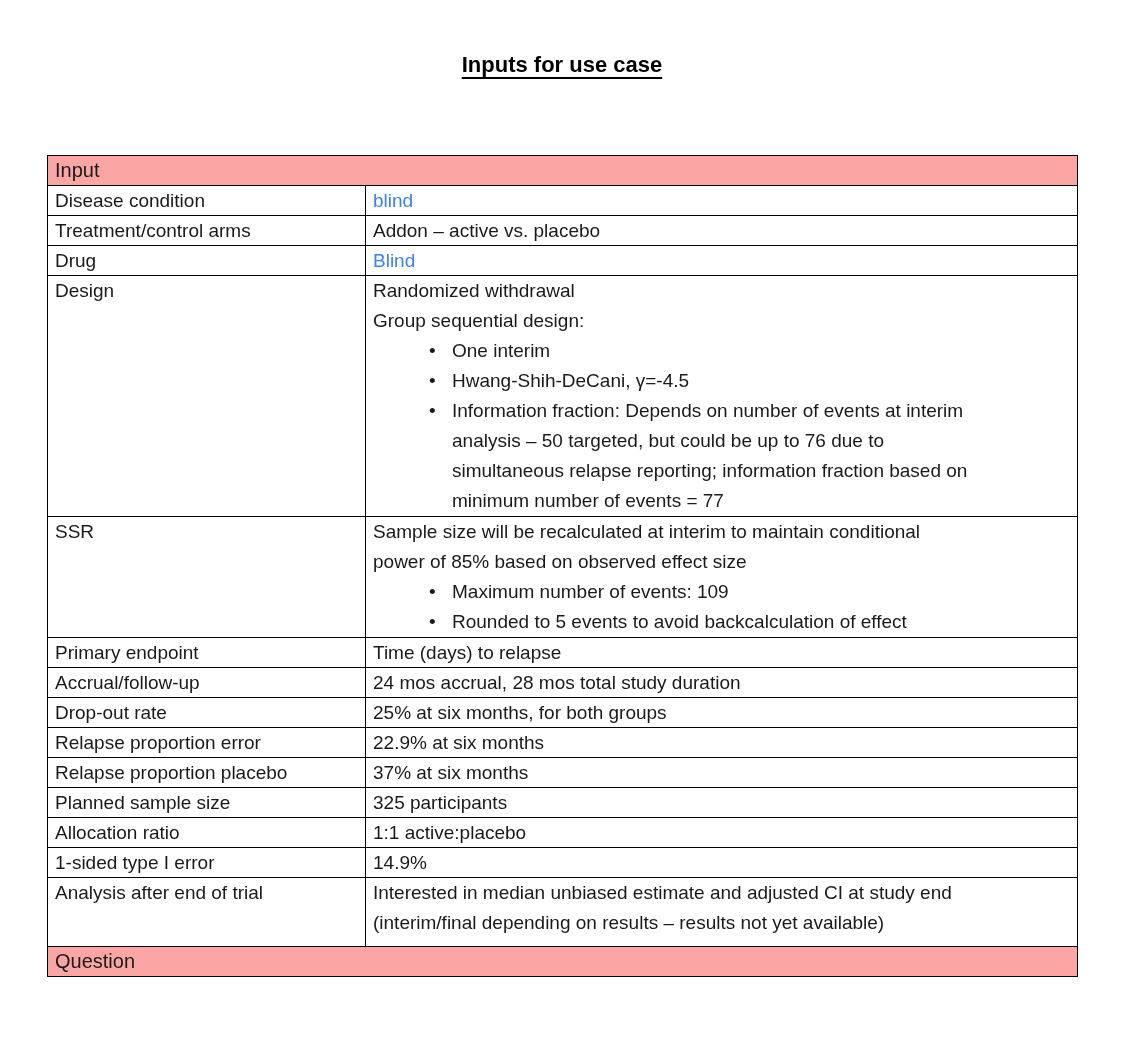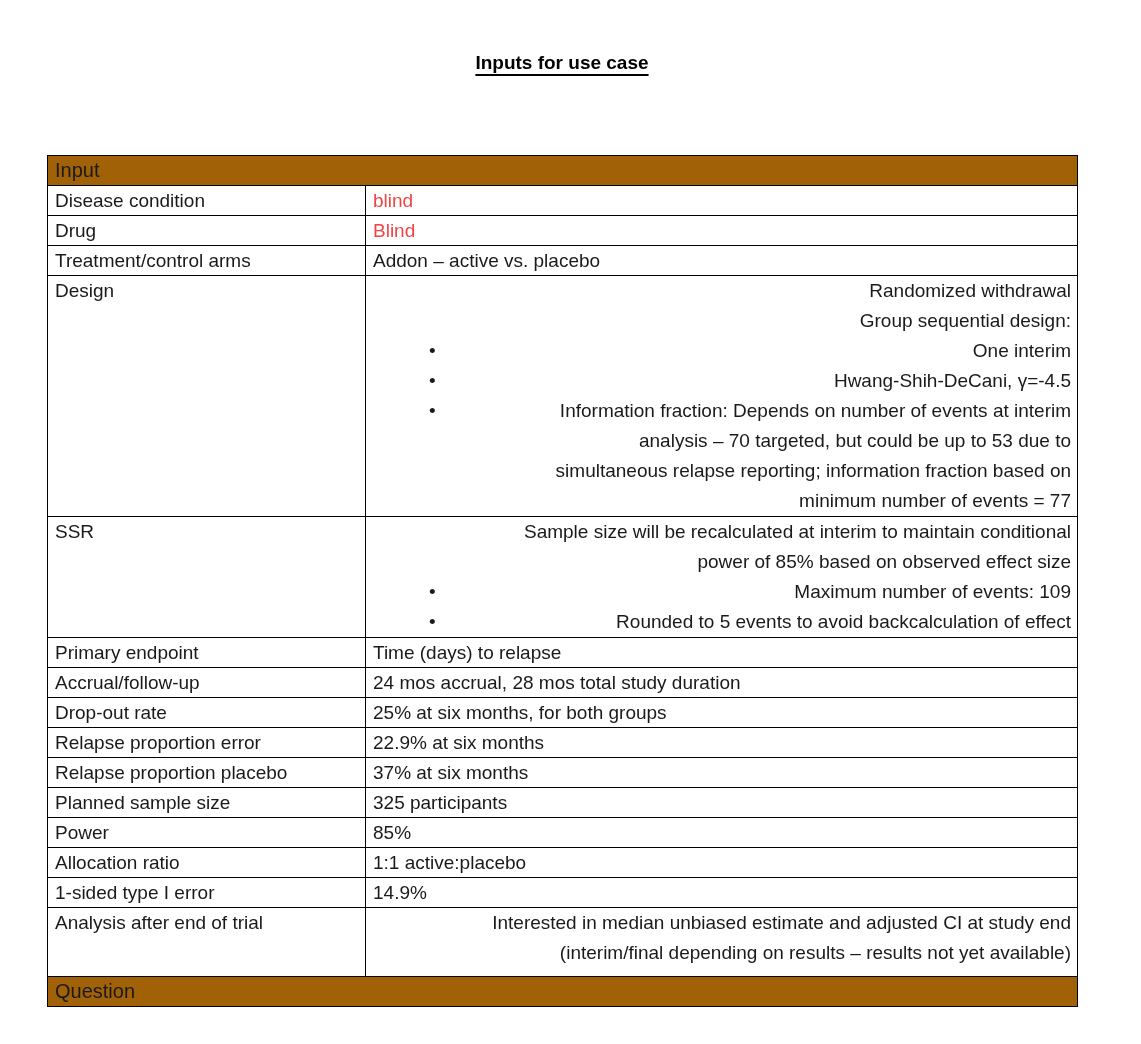--- a/index.html
+++ b/index.html
@@ -5,21 +5,21 @@
   html,body { margin:0; padding:0; background:#ffffff; }
   body {
     width:1141px; height:1044px;
     font-family:"Liberation Sans", sans-serif;
     color:#1a1a1a;
   }
   .page { position:relative; width:1141px; height:1044px; overflow:hidden; background:#ffffff; }
 
   .doc-title {
     position:absolute; top:52px; left:47px; width:1030px;
-    text-align:center; font-size:19px; font-weight:bold; color:#000000;
+    text-align:center; font-size:22px; font-weight:bold; color:#000000;
   }
   .doc-title .underlined {
     text-decoration:underline;
     text-decoration-thickness:2px;
     text-underline-offset:5px;
   }
 
   table.inputs {
     position:absolute; top:155px; left:47px;
     width:1030px; border-collapse:collapse; table-layout:fixed;
@@ -27,28 +27,28 @@
   }
   col.c1 { width:318px; }
   col.c2 { width:712px; }
   td {
     border:1px solid #000000;
     vertical-align:top;
     padding:0 6px 0 7px;
     overflow:hidden;
   }
   td.sec {
-    background:#a16207;
+    background:#fca5a5;
     font-size:20px;
     height:29px; line-height:29px;
   }
   tr.simple td { height:29px; line-height:29px;margin-left:22px; }
-  td.muted { color:#ef4444; }
+  td.muted { color:#3b82f6; }
 
-  .line { line-height:30px;text-align:right; }
+  .line { line-height:30px; }
   .bullet { position:relative; padding-left:79px; }
   .bullet .dot { position:absolute; left:56px; top:0; line-height:30px; }
   td.pad-bottom { padding-bottom:8px; }
 </style>
 </head>
 <body>
 
 <div class="page">
 
   <div class="doc-title">
@@ -65,46 +65,46 @@
         <tr>
       <td class="sec" colspan="2">Input</td>
     </tr>
 
     <tr class="simple">
       <td>Disease condition</td>
       <td class="muted">blind</td>
     </tr>
 
     <tr class="simple">
-      <td>Drug</td>
-      <td class="muted">Blind</td>
+      <td>Treatment/control arms</td>
+      <td>Addon – active vs. placebo</td>
     </tr>
 
     <tr class="simple">
-      <td>Treatment/control arms</td>
-      <td>Addon – active vs. placebo</td>
+      <td>Drug</td>
+      <td class="muted">Blind</td>
     </tr>
 
     <tr>
       <td>Design</td>
       <td>
         <div class="line">Randomized withdrawal</div>
         <div class="line">Group sequential design:</div>
         <div class="bullet">
           <span class="dot">•</span>
           <div class="line">One interim</div>
         </div>
         <div class="bullet">
           <span class="dot">•</span>
           <div class="line">Hwang-Shih-DeCani, γ=-4.5</div>
         </div>
         <div class="bullet">
           <span class="dot">•</span>
           <div class="line">Information fraction: Depends on number of events at interim</div>
-          <div class="line">analysis – 70 targeted, but could be up to 53 due to</div>
+          <div class="line">analysis – 50 targeted, but could be up to 76 due to</div>
           <div class="line">simultaneous relapse reporting; information fraction based on</div>
           <div class="line">minimum number of events = 77</div>
         </div>
       </td>
     </tr>
 
     <tr>
       <td>SSR</td>
       <td>
         <div class="line">Sample size will be recalculated at interim to maintain conditional</div>
@@ -143,24 +143,20 @@
     <tr class="simple">
       <td>Relapse proportion placebo</td>
       <td>37% at six months</td>
     </tr>
 
     <tr class="simple">
       <td>Planned sample size</td>
       <td>325 participants</td>
     </tr>
 
-    <tr class="simple">
-      <td>Power</td>
-      <td>85%</td>
-    </tr>
 
     <tr class="simple">
       <td>Allocation ratio</td>
       <td>1:1 active:placebo</td>
     </tr>
 
     <tr class="simple">
       <td>1-sided type I error</td>
       <td>14.9%</td>
     </tr>

